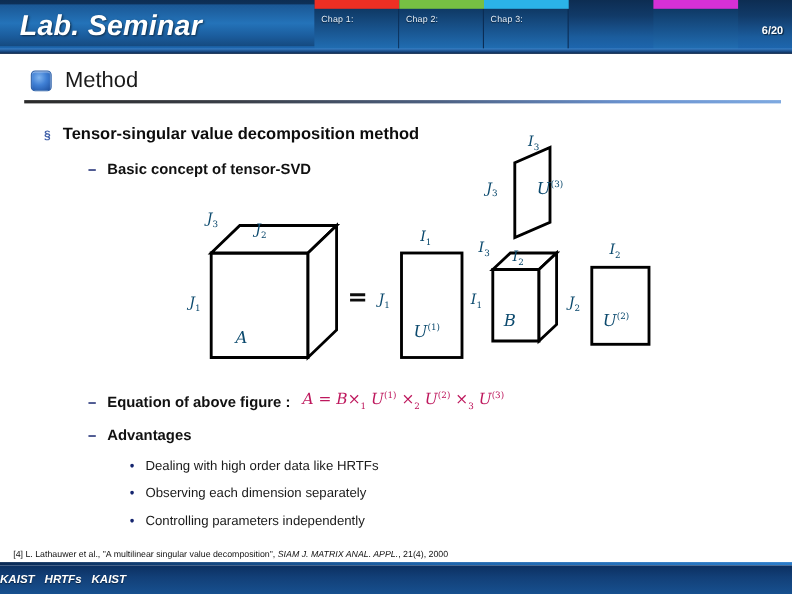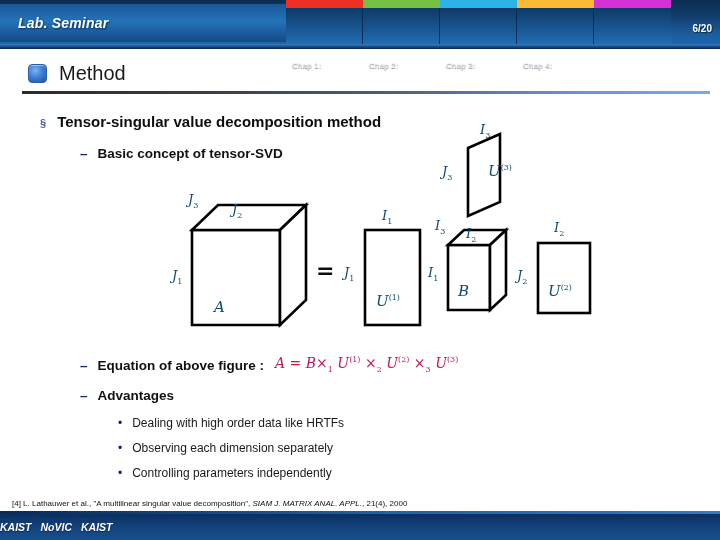--- a/index.html
+++ b/index.html
@@ -19,41 +19,40 @@
   .header-underline {
     position:absolute; left:0; top:44px; width:720px; height:5px;
     background:linear-gradient(180deg,#3b7fc4 0%,#1a4f8c 50%,#0b2344 100%);
   }
   .title-plate {
     position:absolute; left:0; top:4px; width:286px; height:38px;
     background:linear-gradient(180deg,#1a5794 0%,#2473b9 45%,#1b5d9e 75%,#154a80 100%);
     display:flex; align-items:center;
   }
   .title-plate .lab-title {
-    color:#ffffff; font-size:14px; font-weight:bold; font-style:italic;
+    color:#ffffff; font-size:26px; font-weight:bold; font-style:italic;
     padding-left:18px; letter-spacing:0.2px;
     text-shadow:1px 1px 2px rgba(0,0,0,.55);
   }
 
   .chapbar { position:absolute; left:286px; top:0; width:434px; height:48px; }
   .chap {
     position:absolute; top:0; height:48px;
     border-right:1px solid #0a2banything;
   }
   .chap-strip { position:absolute; left:0; top:0; width:100%; height:8px; }
   .chap-body {
     position:absolute; left:0; top:8px; width:100%; height:40px;
     background:linear-gradient(180deg,#0f3965 0%,#1a5894 55%,#2273ba 100%);
     border-right:1px solid #0b2d55;
   }
   .chap-label {
     position:absolute; left:6px; top:13px;
     color:#e9f2fb; font-size:8px; letter-spacing:0.2px;
     text-shadow:0 1px 1px rgba(0,0,0,.6);
-    margin-top:48px;
   }
   .chap-empty-body {
     position:absolute; left:0; top:8px; width:100%; height:40px;
     background:linear-gradient(180deg,#0f3965 0%,#1a5894 55%,#2273ba 100%);
   }
   .page-num {
     position:absolute; right:8px; top:23px;
     color:#ffffff; font-size:10px; font-weight:bold;
     text-shadow:1px 1px 1px rgba(0,0,0,.6);
   }
@@ -162,25 +161,20 @@
     </div>
     <div class="chap" style="left:77px;width:77px;">
       <div class="chap-body"></div>
       <div class="chap-strip" style="background:#76c043;"></div>
       <span class="chap-label">Chap 2:</span>
     </div>
     <div class="chap" style="left:154px;width:77px;text-align:center;">
       <div class="chap-body"></div>
       <div class="chap-strip" style="background:#2bb3e8;"></div>
       <span class="chap-label">Chap 3:</span>
-    </div>
-    <div class="chap" style="left:231px;width:77px;">
-      <div class="chap-body"></div>
-      <div class="chap-strip" style="background:#f9bb34;"></div>
-      <span class="chap-label">Chap 4:</span>
     </div>
     <div class="chap" style="left:308px;width:77px;">
       <div class="chap-empty-body"></div>
       <div class="chap-strip" style="background:#d630d6;"></div>
       <span class="chap-label"></span>
     </div>
     <span class="page-num">6/20</span>
   </div>
   <div class="header-underline"></div>
 </div>
@@ -281,16 +275,16 @@
 </div>
 
 <div class="footnote">
   <span>[4] L. Lathauwer et al., "A multilinear singular value decomposition", </span><i>SIAM J. MATRIX ANAL. APPL.</i><span>, 21(4), 2000</span>
 </div>
 
 <div class="footer-topline"></div>
 <div class="footer">
   <span class="footer-right">
     <span>KAIST</span>
-    <span>NoVIC</span>
+    <span>HRTFs</span>
     <span>KAIST</span>
   </span>
 </div>
 
 </body></html>

